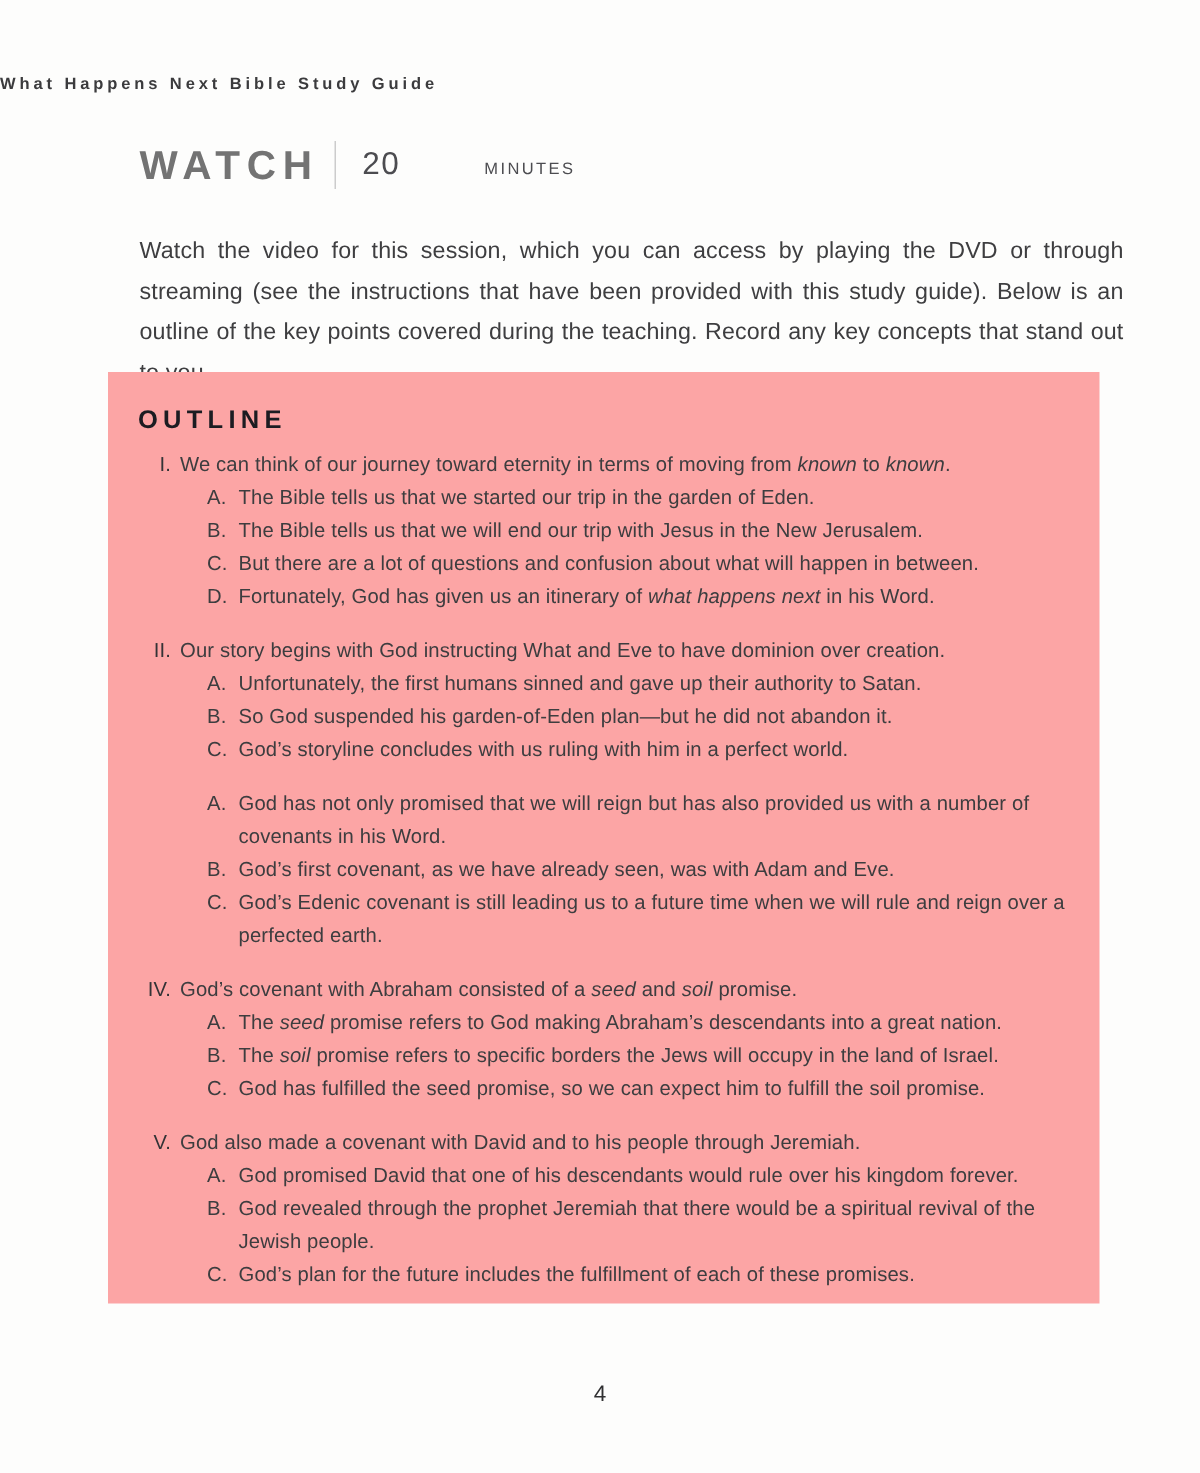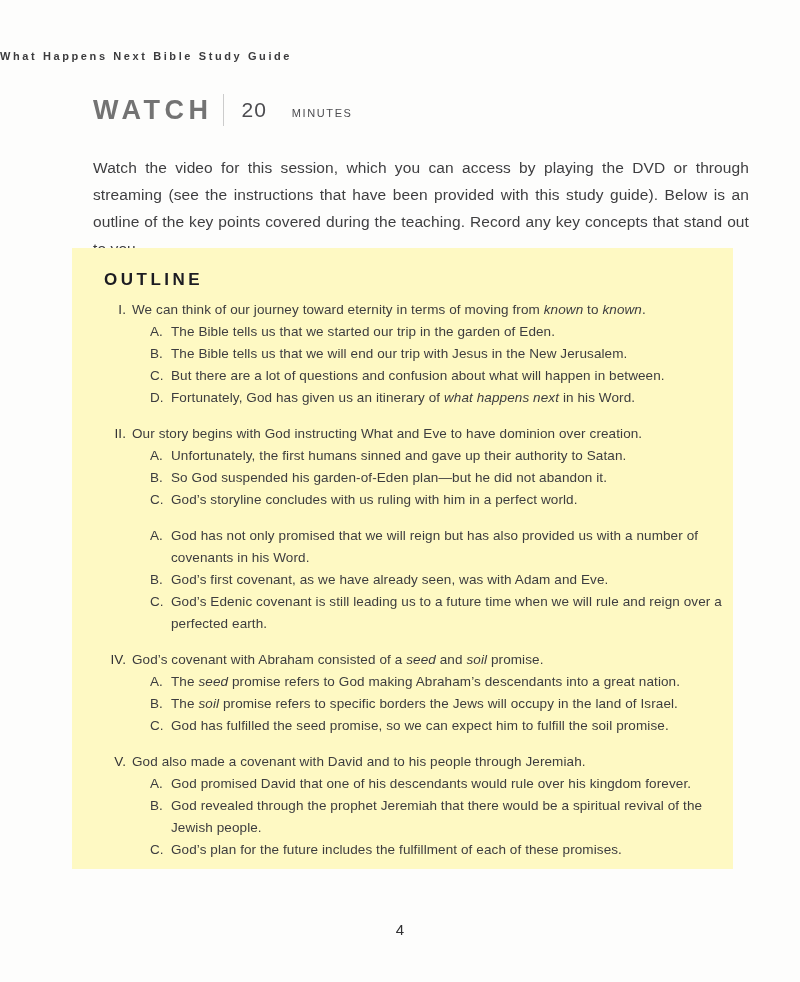--- a/index.html
+++ b/index.html
@@ -20,32 +20,32 @@
     display:flex; align-items:center;
   }
   .watch-title {
     font-size:27px; font-weight:bold; letter-spacing:4.5px;
     color:#737373;
   }
   .watch-divider {
     width:1px; height:32px; background:#cccccc;
     margin:0 17px 0 11px;
   }
-  .watch-duration { display:flex; align-items:baseline; color:#4c4c50; }
+  .watch-duration { display:flex; align-items:baseline; color:#4c4c50;gap:31px; }
   .duration-number { font-size:21px; letter-spacing:1px; }
   .duration-unit { font-size:11px; letter-spacing:1.6px; margin-left:5px;padding-left:20px; }
   .intro {
     position:absolute; top:142px; left:93px; width:656px;
     font-size:15.5px; line-height:27px; color:#3e3e40;
     letter-spacing:0.1px; text-align:justify;margin-top:12px;
   }
   .outline-box {
     position:absolute; top:248px; left:72px; width:661px;
-    background:#fef9c3;
-    padding:22px 8px 8px 32px;
+    background:#fca5a5;
+    padding:22px 8px 8px 20px;
   }
   .outline-heading {
     font-size:17px; font-weight:bold; letter-spacing:3.5px;
     color:#1c1c22; line-height:20px; margin-bottom:9px;
   }
   .o-section + .o-section { margin-top:14px; }
   .o-line {
     display:flex; align-items:flex-start;
     font-size:13.5px; line-height:22px; color:#3d3d3f;
     letter-spacing:0.1px;

